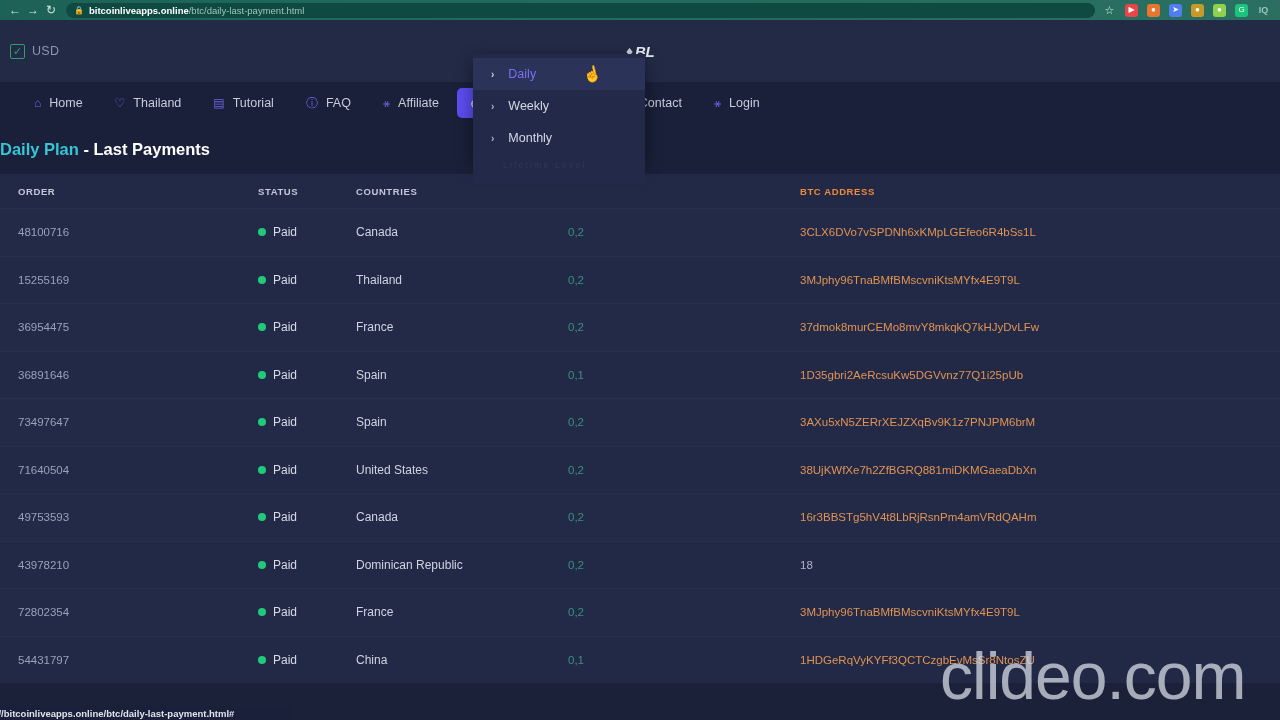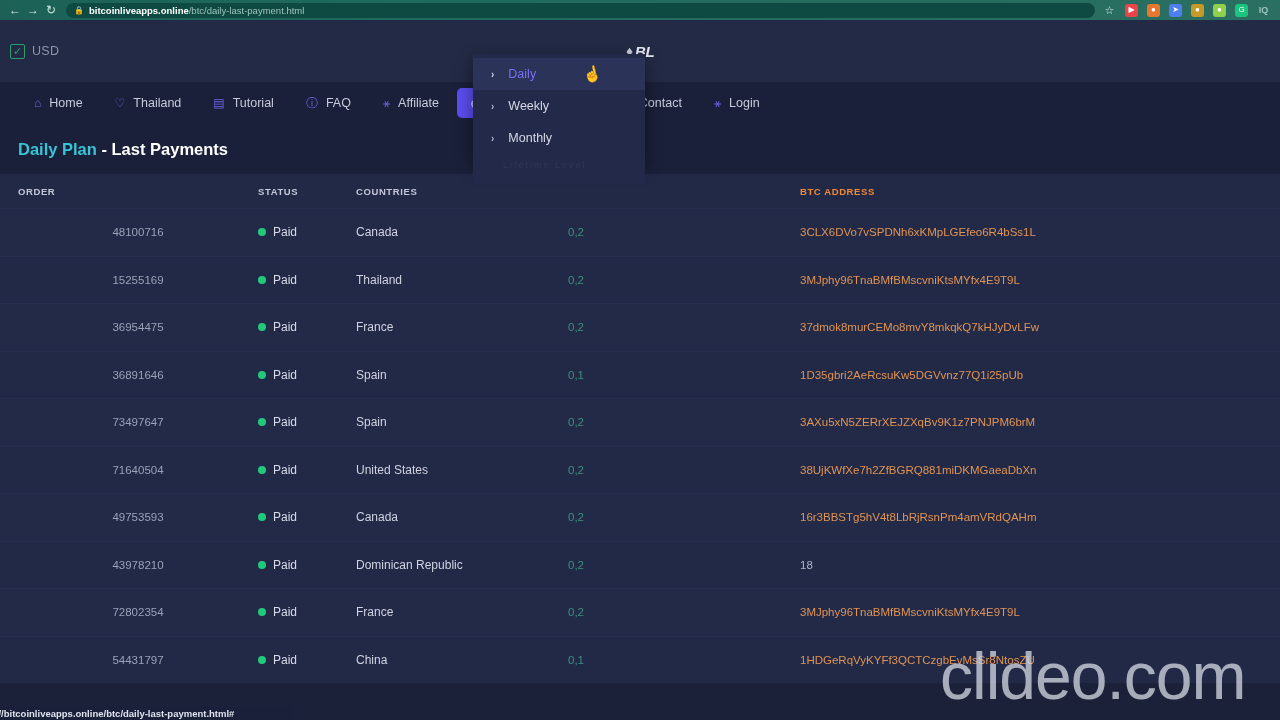--- a/index.html
+++ b/index.html
@@ -107,21 +107,21 @@
   #dd-ghost {
     position: absolute; left: 0; top: 96px; width: 172px; height: 34px;
     background: #232a49;
   }
   #dd-ghost span {
     position: absolute; left: 30px; top: 10px;
     font-size: 9px; color: #2f3857; letter-spacing: 2px;
   }
 
   
-  #title-band { height: 50px; background: #1a2039; display: flex; align-items: center; padding-left: 18px; }
+  #title-band { height: 50px; background: #1a2039; display: flex; align-items: center; }
   #page-title { font-size: 16.5px; font-weight: bold; color: #ffffff; }
   #page-title .accent { color: #38c4d4; }
 
   
   #table-wrap { position: relative; background: #222946; }
   #thead {
     display: flex; align-items: center;
     height: 34px; background: #222946;
     padding: 0 0 0 18px;
   }
@@ -139,21 +139,21 @@
 
   .trow {
     display: flex; align-items: center;
     height: 47.5px;
     padding-left: 18px;
     background: #232a48;
     border-top: 1px solid #272f4e;
   }
   .trow:nth-child(even) { background: #222946; }
   .td { font-size: 12px; color: #cfd3e2; white-space: nowrap; }
-  .td.order { color: #9aa1b8; font-size: 11.5px; text-align: center; }
+  .td.order { color: #9aa1b8; font-size: 11.5px; }
   .td.status { display: flex; align-items: center; gap: 7px; color: #d7dbe8; }
   .dot { width: 8px; height: 8px; border-radius: 50%; background: #21c97a; flex: none; }
   .td.amount { color: #3d8f7f; font-size: 11.5px; }
   .td.btc { color: #e09352; font-size: 11.5px; }
   .td.date { color: #aeb4c8; font-size: 11.5px; }
 
   
   #banner {
     position: absolute; left: 0; top: 596px; width: 1280px;
     text-align: center; z-index: 60;

